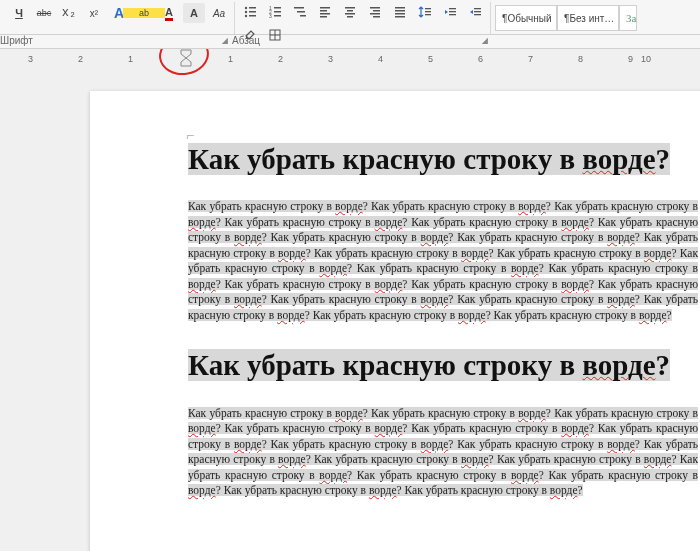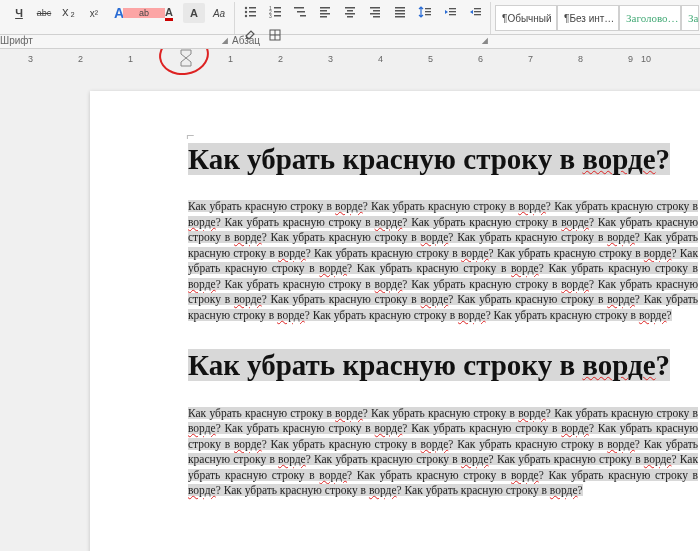--- a/index.html
+++ b/index.html
@@ -179,21 +179,21 @@
 <div class="ribbon">
 
   <div class="ribbon-group" style="flex:0 0 228px;">
     <div class="ribbon-row">
       <div class="ribbon-btn" style="text-decoration:underline;font-weight:bold;">Ч</div>
       <div class="ribbon-btn" style="text-decoration:line-through;font-size:9px;">abc</div>
       <div class="ribbon-btn" style="font-size:12px;font-family:Liberation Mono, monospace;">x₂</div>
       <div class="ribbon-btn" style="font-size:10px;">x²</div>
       <div class="ribbon-btn" style="color:#2a6cd4;font-weight:bold;font-size:14px;">A</div>
       <div class="ribbon-btn">
-          <span style="background:#fca5a5;font-size:9px;padding:0 16px;">ab</span>
+          <span style="background:#fde047;font-size:9px;padding:0 16px;">ab</span>
         </div>
       <div class="ribbon-btn" style="font-weight:bold;">
           <span style="border-bottom:3px solid #c00;">A</span>
         </div>
       <div class="ribbon-btn" style="background:#e8e8e8;font-weight:bold;">A</div>
       <div class="ribbon-btn" style="font-size:10px;font-style:italic;">Aa</div>
     </div>
   </div>
 
   <div class="ribbon-group" style="flex:0 0 256px;">
@@ -293,23 +293,20 @@
             <line x1="2" y1="7" x2="12" y2="7" stroke="#555"></line>
             <line x1="7" y1="2" x2="7" y2="12" stroke="#555"></line>
           </svg>
       </div>
     </div>
   </div>
 
   <div class="styles-group" style="flex:1;border:none;">
     <div class="style-box" style="width:62px;">¶ <span>Обычный</span></div>
     <div class="style-box" style="width:62px;">¶ <span>Без инт…</span></div>
-    <div class="style-box style-heading" style="width:62px;">
-        <span>Заголово…</span>
-      </div>
     <div class="style-box style-heading" style="width:18px;">
         <span>За</span>
       </div>
   </div>
 </div>
 
 <div class="label-row">
   <div class="label-cell" style="width:232px;">
     <span>Шрифт</span>
     <span class="launcher">◢</span>

